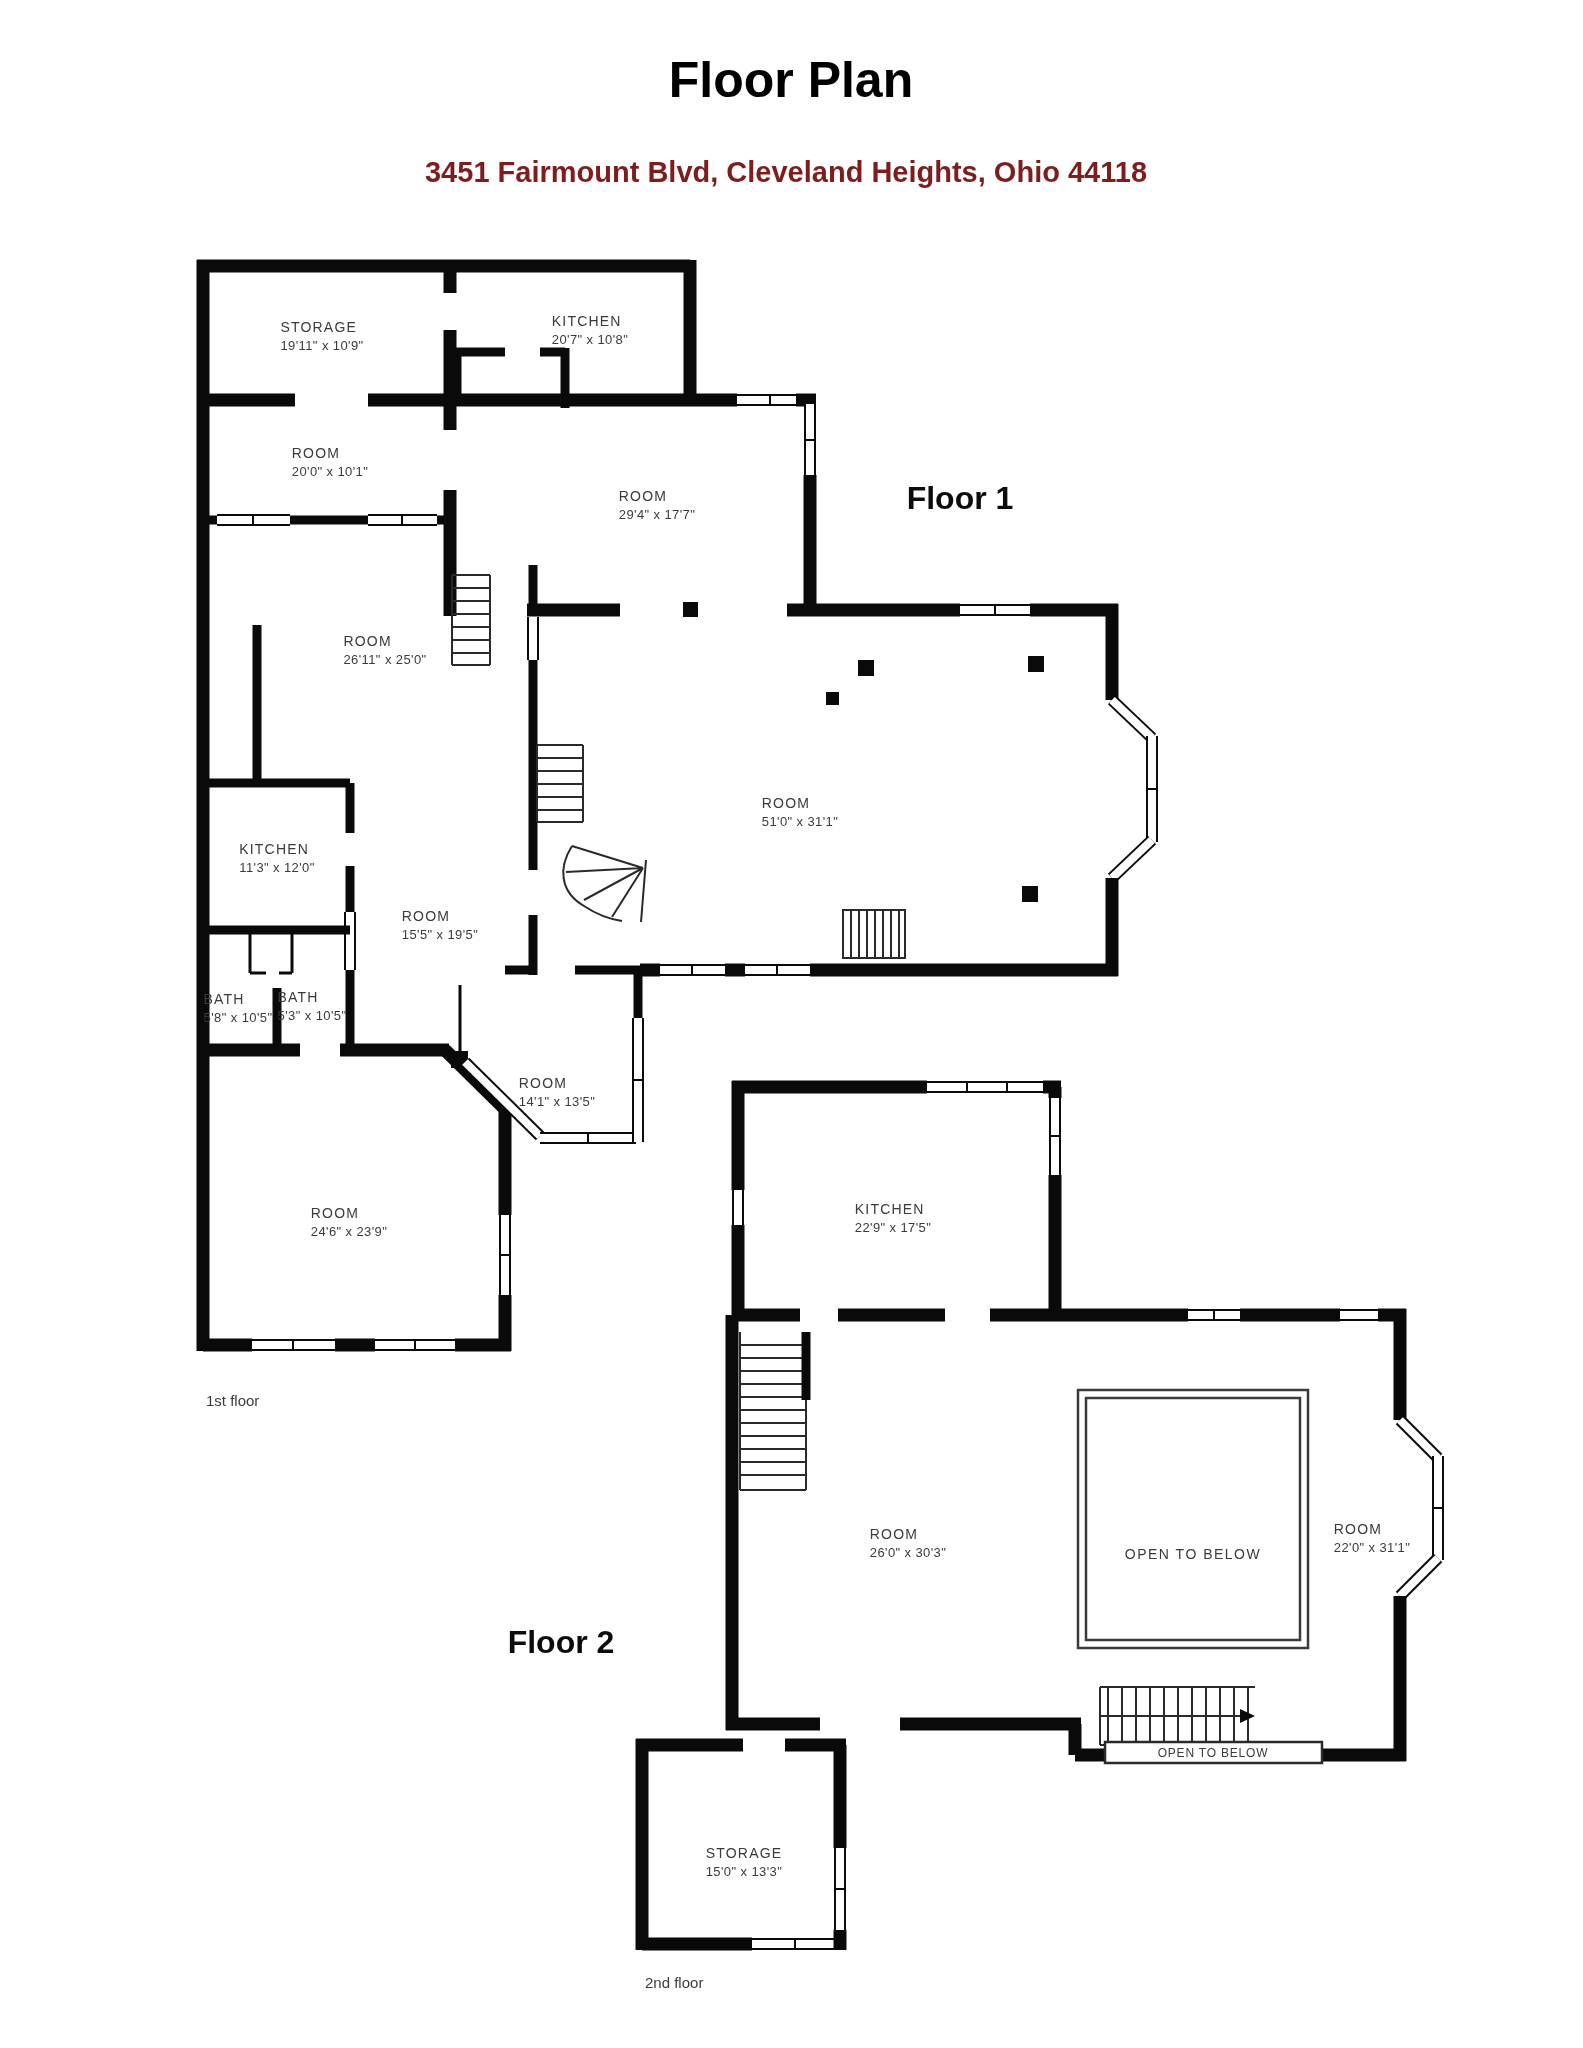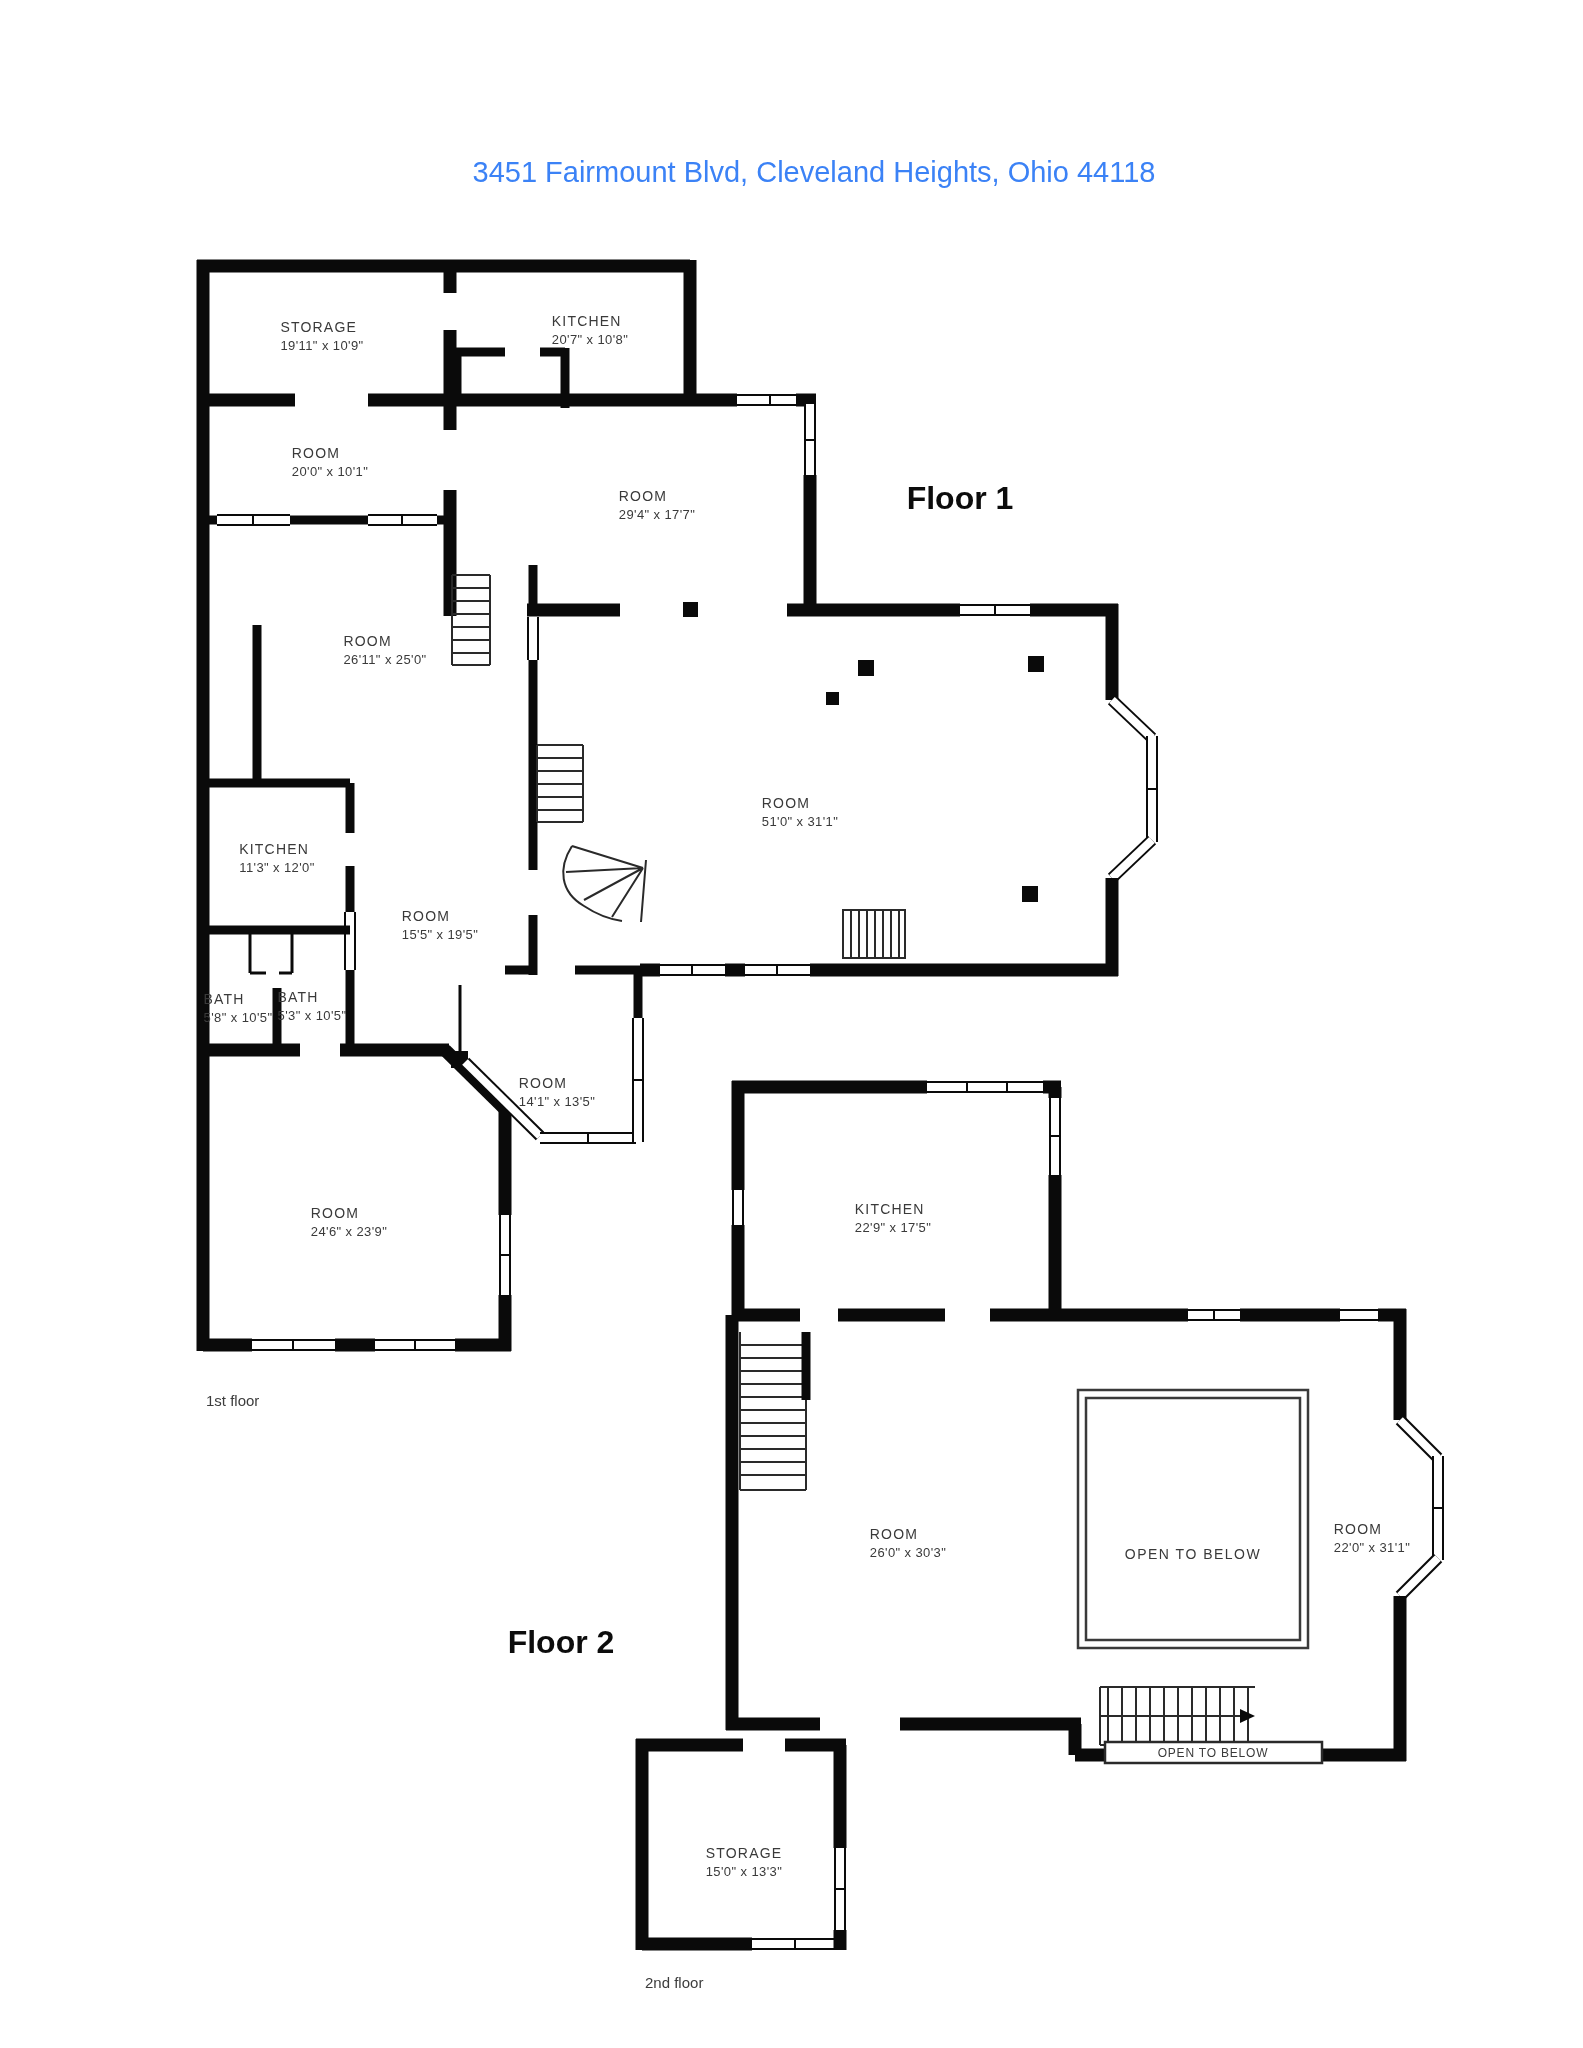--- a/index.html
+++ b/index.html
@@ -3,21 +3,21 @@
 <meta charset="utf-8">
 <style>
   html,body{margin:0;padding:0;background:#fff;}
   #page{position:relative;width:1583px;height:2048px;background:#fff;overflow:hidden;
         font-family:"Liberation Sans", sans-serif;}
   #plan-svg{position:absolute;left:0;top:0;width:1583px;height:2048px;}
 
   .page-title{position:absolute;left:791px;top:80px;transform:translate(-50%,-50%);
     font-size:50px;font-weight:bold;color:#000;letter-spacing:0px;white-space:nowrap;}
   .page-address{position:absolute;left:786px;top:172px;transform:translate(-50%,-50%);
-    font-size:29px;font-weight:400;color:#3b82f6;white-space:nowrap;margin-left:28px;}
+    font-size:29px;font-weight:700;color:#7f1d1d;white-space:nowrap;}
 
   .floor-heading{position:absolute;transform:translate(-50%,-50%);
     font-size:32px;font-weight:bold;color:#0c0c0c;white-space:nowrap;}
   .floor-caption{position:absolute;transform:translate(0,-50%);
     font-size:15px;color:#3c3c3c;white-space:nowrap;}
 
   .room-label{position:absolute;transform:translate(-50%,-50%);text-align:left;
     color:#3a3a3a;white-space:nowrap;}
   .room-label .rname{font-size:14px;letter-spacing:1.2px;}
   .room-label .rdims{font-size:13px;letter-spacing:0.4px;margin-top:3px;}
@@ -261,20 +261,21 @@
         <path class="wi" d="M752,1944 H838"></path>
         <path class="wt" d="M795,1938 V1950"></path>
       <path class="w13" d="M840,1745 V1848"></path>
       <path class="wb" d="M840,1848 V1930"></path>
         <path class="wi" d="M840,1848 V1930"></path>
         <path class="wt" d="M834,1889 H846"></path>
       <path class="w13" d="M840,1930 V1950"></path>
     </g>
   </svg>
 
+  <div class="page-title">Floor Plan</div>
   <div class="page-address">3451 Fairmount Blvd, Cleveland Heights, Ohio 44118</div>
 
   <div class="floor-heading" style="left:960px;top:498px;">Floor 1</div>
   <div class="floor-heading" style="left:561px;top:1642px;">Floor 2</div>
 
   <div class="room-label" style="left:322px;top:336px;">
     <div class="rname">STORAGE</div>
     <div class="rdims">19'11" x 10'9"</div>
   </div>
   <div class="room-label" style="left:590px;top:330px;">

